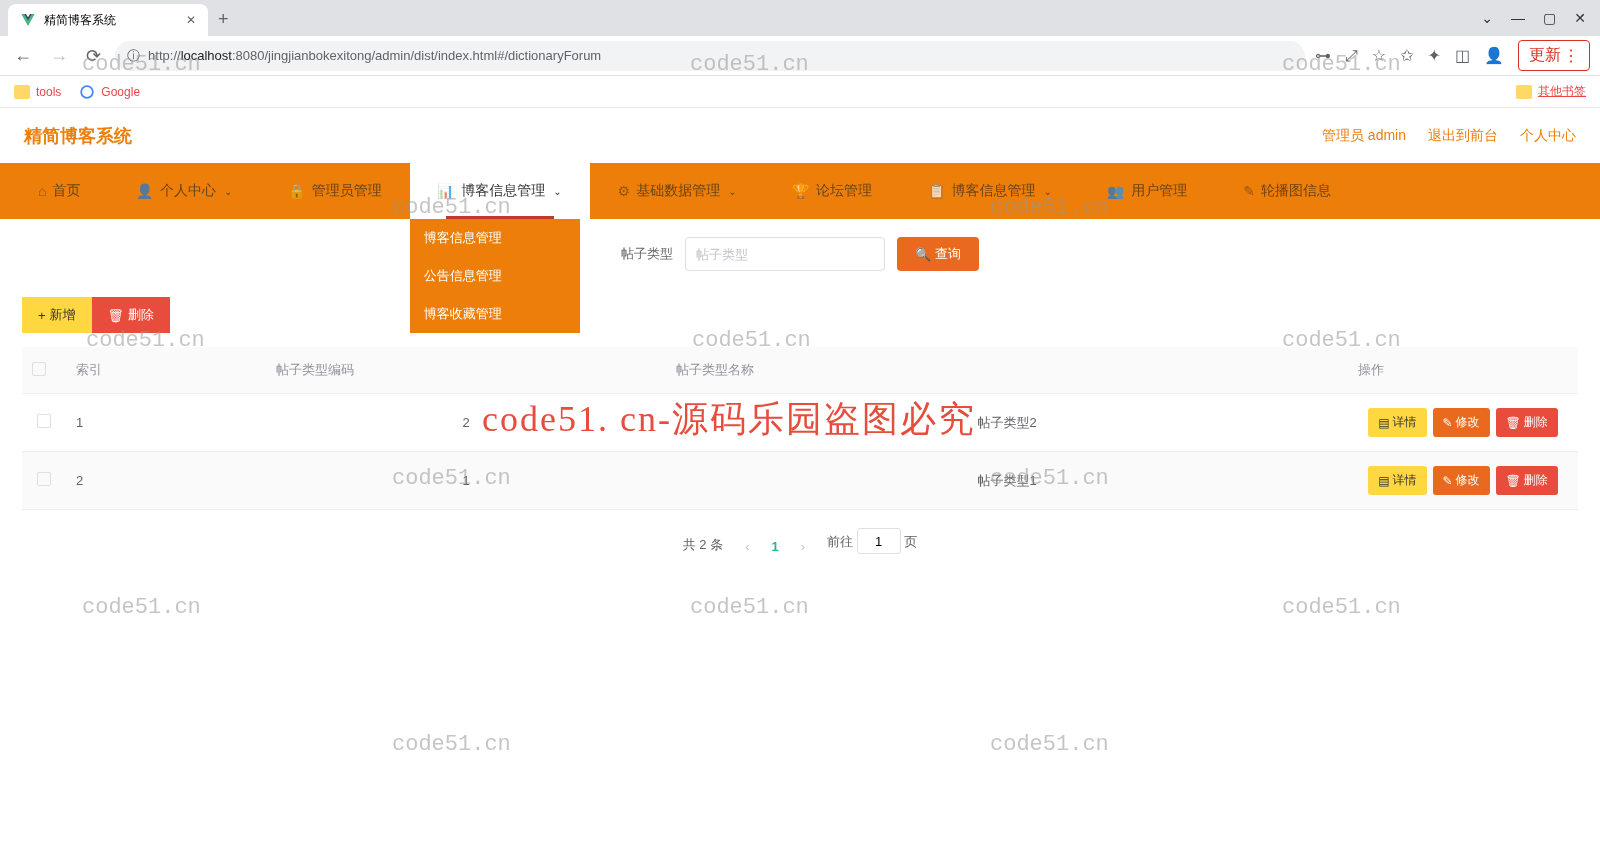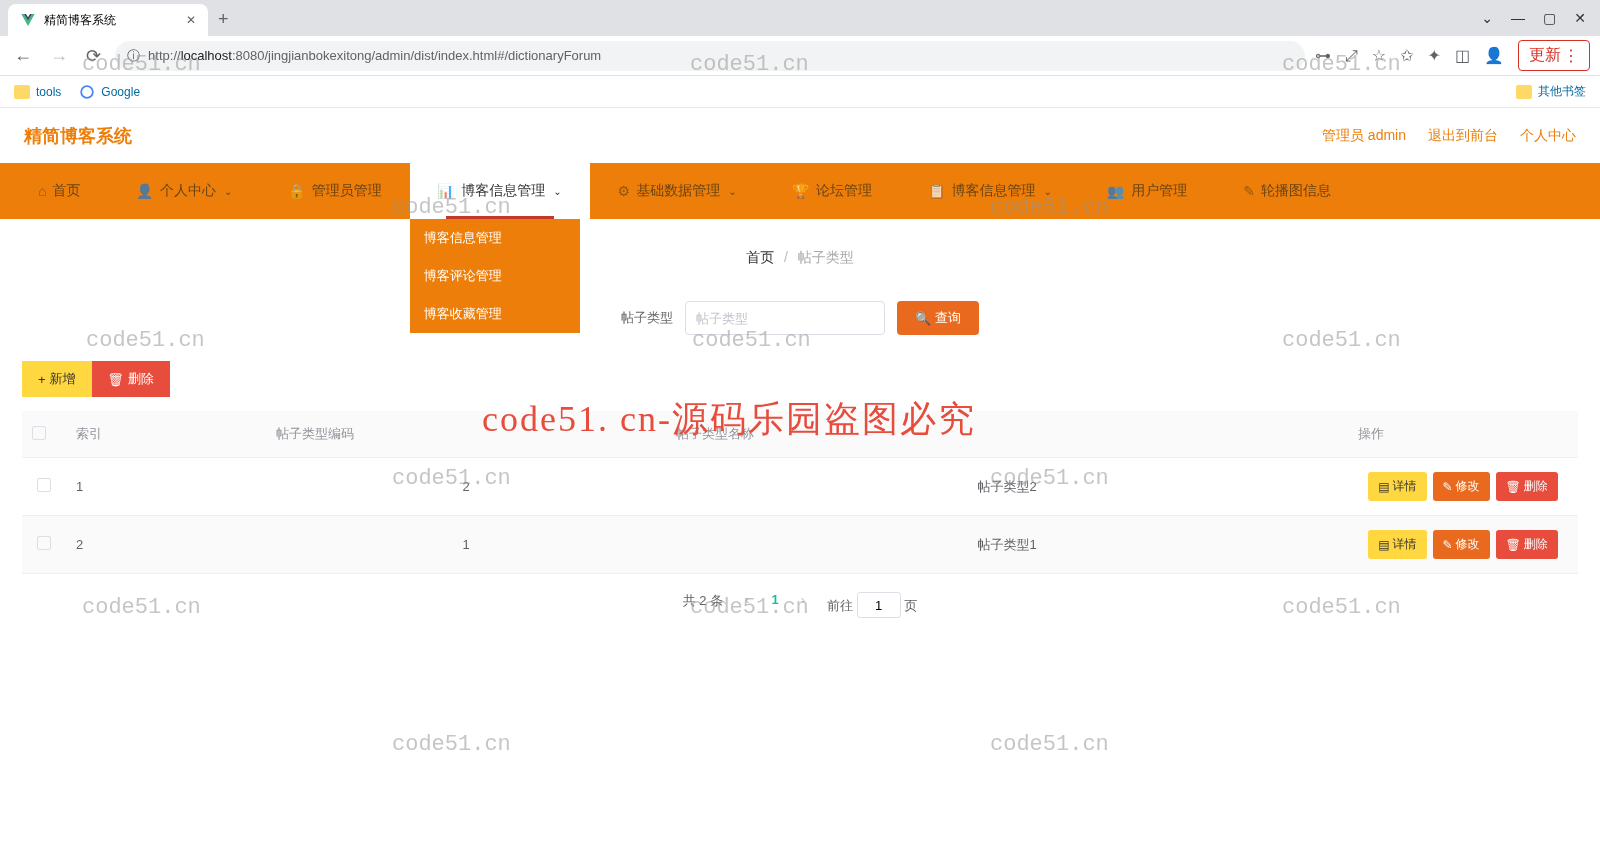--- a/index.html
+++ b/index.html
@@ -18,25 +18,25 @@
 .addr-bar { height: 40px; display: flex; align-items: center; padding: 0 10px; gap: 10px; border-bottom: 1px solid #e0e0e0; }
 .nav-btn { color: #5f6368; font-size: 18px; cursor: pointer; padding: 4px; }
 .nav-btn.disabled { color: #bdbdbd; }
 .url-box { flex: 1; background: #f1f3f4; border-radius: 16px; height: 30px; display: flex; align-items: center; padding: 0 12px; font-size: 13px; color: #5f6368; gap: 8px; }
 .url-box .url-text { flex: 1; }
 .url-box .url-host { color: #202124; }
 .addr-icons { display: flex; gap: 14px; color: #5f6368; align-items: center; }
 .addr-icons span { cursor: pointer; font-size: 16px; }
 .update-btn { border: 1px solid #d93025; color: #d93025; border-radius: 4px; padding: 4px 10px; font-size: 12px; cursor: pointer; display: flex; align-items: center; gap: 2px; }
 
-.bookmarks-bar { height: 32px; display: flex; align-items: center; padding: 0 14px; gap: 18px; font-size: 12px; color: #0369a1; border-bottom: 1px solid #e8e8e8; }
+.bookmarks-bar { height: 32px; display: flex; align-items: center; padding: 0 14px; gap: 18px; font-size: 12px; color: #ef4444; border-bottom: 1px solid #e8e8e8; }
 .bm { display: flex; align-items: center; gap: 6px; cursor: pointer; }
 .bm .folder-icon { width: 16px; height: 14px; background: #ffd968; border-radius: 2px; }
 .bm .g-icon { width: 16px; height: 16px; display: inline-flex; align-items: center; justify-content: center; font-weight: bold; }
-.bm-right { margin-left: auto; }
+.bm-right { margin-left: auto; text-decoration: underline; }
 
 
 .app-header { height: 55px; display: flex; align-items: center; padding: 0 24px; background: #fff; }
 .app-title { color: #ed7e0a; font-weight: bold; font-size: 18px; }
 .header-right { margin-left: auto; display: flex; gap: 22px; color: #ed7e0a; font-size: 14px; }
 .header-right span { cursor: pointer; }
 
 .main-nav { height: 56px; background: #ed7e0a; display: flex; align-items: stretch; padding: 0 10px; position: relative; }
 .nav-item { padding: 0 28px; display: flex; align-items: center; gap: 6px; font-size: 14px; color: #6b4410; cursor: pointer; position: relative; }
 .nav-item.active { background: #fff; color: #333; }
@@ -73,21 +73,21 @@
 .col-idx { width: 200px; }
 .col-code { text-align: center; width: 400px; }
 .col-name { text-align: center; }
 .col-action { text-align: center; width: 230px; }
 .row-actions { display: flex; gap: 6px; justify-content: center; }
 .btn-sm { border: none; padding: 6px 10px; font-size: 12px; border-radius: 3px; cursor: pointer; display: flex; align-items: center; gap: 3px; }
 .btn-detail { background: #ffd740; color: #333; }
 .btn-edit { background: #e96a1f; color: #fff; }
 .btn-delete { background: #e74c3c; color: #fff; }
 
-.pagination { display: flex; align-items: flex-start; justify-content: center; gap: 16px; margin-top: 18px; font-size: 13px; color: #606266; }
+.pagination { display: flex; align-items: flex-end; justify-content: center; gap: 16px; margin-top: 18px; font-size: 13px; color: #606266; }
 .pg-btn { color: #c0c4cc; cursor: pointer; padding: 0 6px; }
 .pg-num { color: #1abc9c; font-weight: bold; }
 .pg-input { width: 44px; height: 26px; border: 1px solid #dcdfe6; border-radius: 3px; text-align: center; font-size: 13px; }
 
 
 .wm { position: absolute; color: rgba(150,150,150,0.55); font-size: 22px; font-family: Liberation Mono, monospace; pointer-events: none; z-index: 5; }
 .wm-big { position: absolute; color: #e74c3c; font-size: 36px; font-family: "SimSun", serif; letter-spacing: 2px; z-index: 50; pointer-events: none; }
 .page { position: relative; }
 </style>
 </head>
@@ -183,21 +183,21 @@
   <div class="nav-item">
         <span class="nav-icon">🔒</span>
         <span>管理员管理</span>
       </div>
   <div class="nav-item active" style="position:relative;">
     <span class="nav-icon">📊</span>
         <span>博客信息管理</span>
         <span class="caret">⌄</span>
     <div class="dropdown">
       <div class="dropdown-item">博客信息管理</div>
-      <div class="dropdown-item">博客评论管理</div>
+      <div class="dropdown-item">公告信息管理</div>
       <div class="dropdown-item">博客收藏管理</div>
     </div>
   </div>
   <div class="nav-item">
         <span class="nav-icon">⚙</span>
         <span>基础数据管理</span>
         <span class="caret">⌄</span>
       </div>
   <div class="nav-item">
         <span class="nav-icon">🏆</span>
@@ -212,25 +212,20 @@
         <span class="nav-icon">👥</span>
         <span>用户管理</span>
       </div>
   <div class="nav-item">
         <span class="nav-icon">✎</span>
         <span>轮播图信息</span>
       </div>
 </div>
 
 <div class="content">
-  <div class="breadcrumb-bar">
-    <span class="home-link">首页</span>
-    <span class="sep">/</span>
-    <span class="cur">帖子类型</span>
-  </div>
 
   <div class="filter-bar">
     <span class="filter-label">帖子类型</span>
     <input class="filter-input" placeholder="帖子类型" style="">
     <button class="search-btn">
           <span>🔍</span>
           <span>查询</span>
         </button>
   </div>
 

